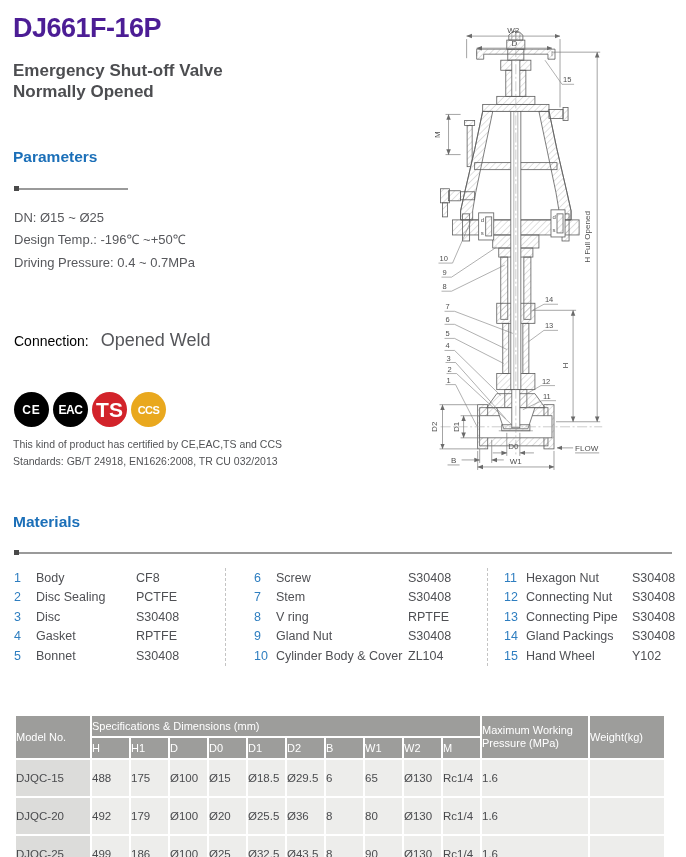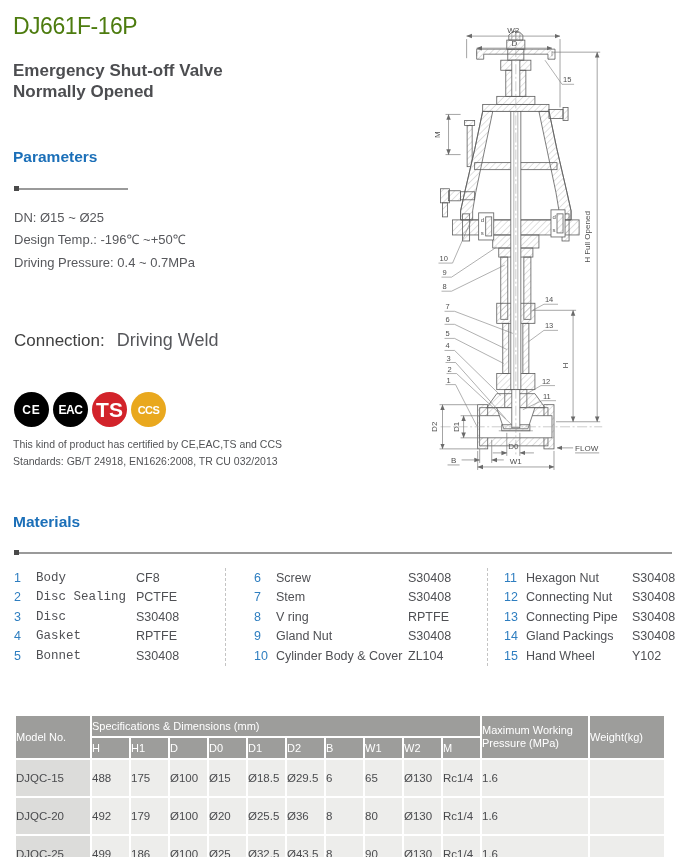--- a/index.html
+++ b/index.html
@@ -2,49 +2,49 @@
 <html><head>
 <meta charset="utf-8">
 <style>
   html,body{margin:0;padding:0;}
   body{
     width:686px;height:857px;position:relative;background:#fff;
     font-family:"Liberation Sans",sans-serif;color:#55565a;overflow:hidden;
   }
   .abs{position:absolute;}
   
-  .title{left:13px;top:13px;font-size:23px;font-weight:normal;color:#4d7c0f;letter-spacing:-0.5px;}
+  .title{left:13px;top:13px;font-size:27px;font-weight:bold;color:#4c1d95;letter-spacing:-0.5px;}
   .subtitle{left:13px;top:60px;font-size:17px;font-weight:700;color:#4c4d50;line-height:21px;}
   .sec-head{font-size:15.5px;font-weight:bold;color:#1b6fb8;}
   .rule{height:3px;display:flex;align-items:center;}
   .rule .sq{width:5px;height:5px;background:#4a4a4a;flex:0 0 auto;}
   .rule .ln{height:2px;background:#9a9a9a;flex:1;}
   
   .param-lines{left:14px;top:207px;font-size:13px;line-height:22.3px;color:#57585c;}
   .connection{left:14px;top:330px;display:flex;align-items:baseline;gap:12px;}
-  .connection .c-label{font-size:17px;color:#404040;text-align:center;}
+  .connection .c-label{font-size:14px;color:#000000;text-align:center;}
   .connection .c-value{font-size:18px;color:#55565a;}
   
   .certs{left:14px;top:392px;display:flex;gap:4px;}
   .cert-badge{width:35px;height:35px;border-radius:50%;display:flex;align-items:center;justify-content:center;
     color:#fff;font-weight:bold;}
   .cert-ce{font-size:12px;letter-spacing:1px;}
   .cert-eac{font-size:12px;letter-spacing:-0.5px;}
   .cert-ts{font-size:21px;}
   .cert-ccs{font-size:11px;letter-spacing:-0.5px;}
   .cert-note{left:13px;top:436px;font-size:10.5px;color:#525356;line-height:16.5px;}
   
   .materials-grid{left:14px;top:568px;width:658px;display:flex;font-size:12.5px;color:#4f5054;}
   .mat-col{box-sizing:border-box;}
   .mat-col:nth-child(1){width:212px;border-right:1px dashed #c4c4c4;}
   .mat-col:nth-child(2){width:262px;border-right:1px dashed #c4c4c4;padding-left:28px;}
   .mat-col:nth-child(3){width:184px;padding-left:16px;}
   .m-row{display:flex;height:19.5px;align-items:center;}
   .m-no{color:#2e7ec0;flex:0 0 22px;}
-  .mat-col:nth-child(1) .m-part{flex:0 0 100px;font-family:Liberation Mono, monospace;}
+  .mat-col:nth-child(1) .m-part{flex:0 0 100px;}
   .mat-col:nth-child(2) .m-part{flex:0 0 132px;}
   .mat-col:nth-child(3) .m-part{flex:0 0 106px;}
   .m-mat{flex:1;}
   
   .spec-table-wrap{left:14px;top:714px;}
   table{border-collapse:separate;border-spacing:2px;}
   th,td{padding:0;text-align:left;vertical-align:middle;font-weight:normal;}
   th{background:#9d9d9b;color:#fff;font-size:11px;}
   .model-h{width:74px;}
   .dim-h{width:37px;height:20px;}
@@ -78,21 +78,21 @@
     <span class="sq"></span>
     <span class="ln"></span>
   </div>
 <div class="abs param-lines" id="param-lines">
     <div>DN: Ø15 ~ Ø25</div>
     <div>Design Temp.:  -196℃ ~+50℃</div>
     <div>Driving Pressure:  0.4 ~ 0.7MPa</div>
   </div>
 <div class="abs connection">
   <span class="c-label">Connection:</span>
-  <span class="c-value">Driving Weld</span>
+  <span class="c-value">Opened Weld</span>
 </div>
 
 <div class="abs certs" id="cert-logos">
     <div class="cert-badge cert-ce" style="background: rgb(0, 0, 0);">CE</div>
     <div class="cert-badge cert-eac" style="background: rgb(0, 0, 0);">EAC</div>
     <div class="cert-badge cert-ts" style="background: rgb(210, 35, 42);">TS</div>
     <div class="cert-badge cert-ccs" style="background: rgb(233, 168, 30);">CCS</div>
   </div>
 <div class="abs cert-note">
   <div>This kind of product has certified by CE,EAC,TS and CCS</div>

